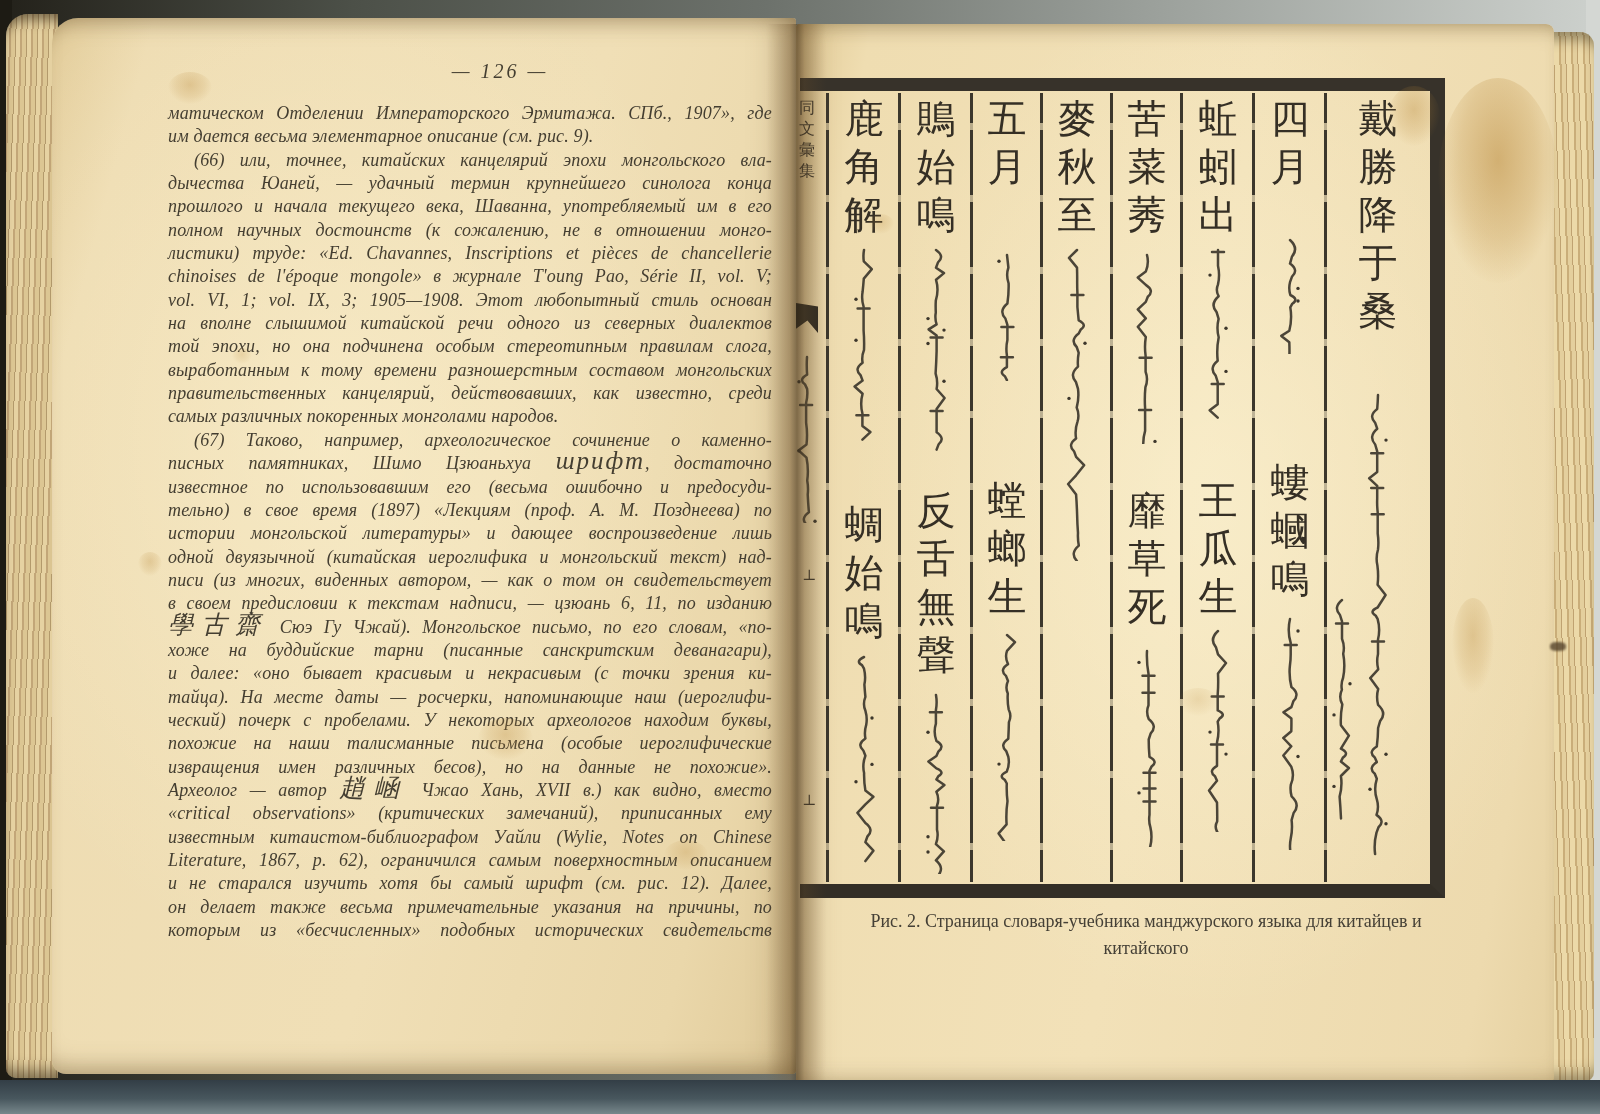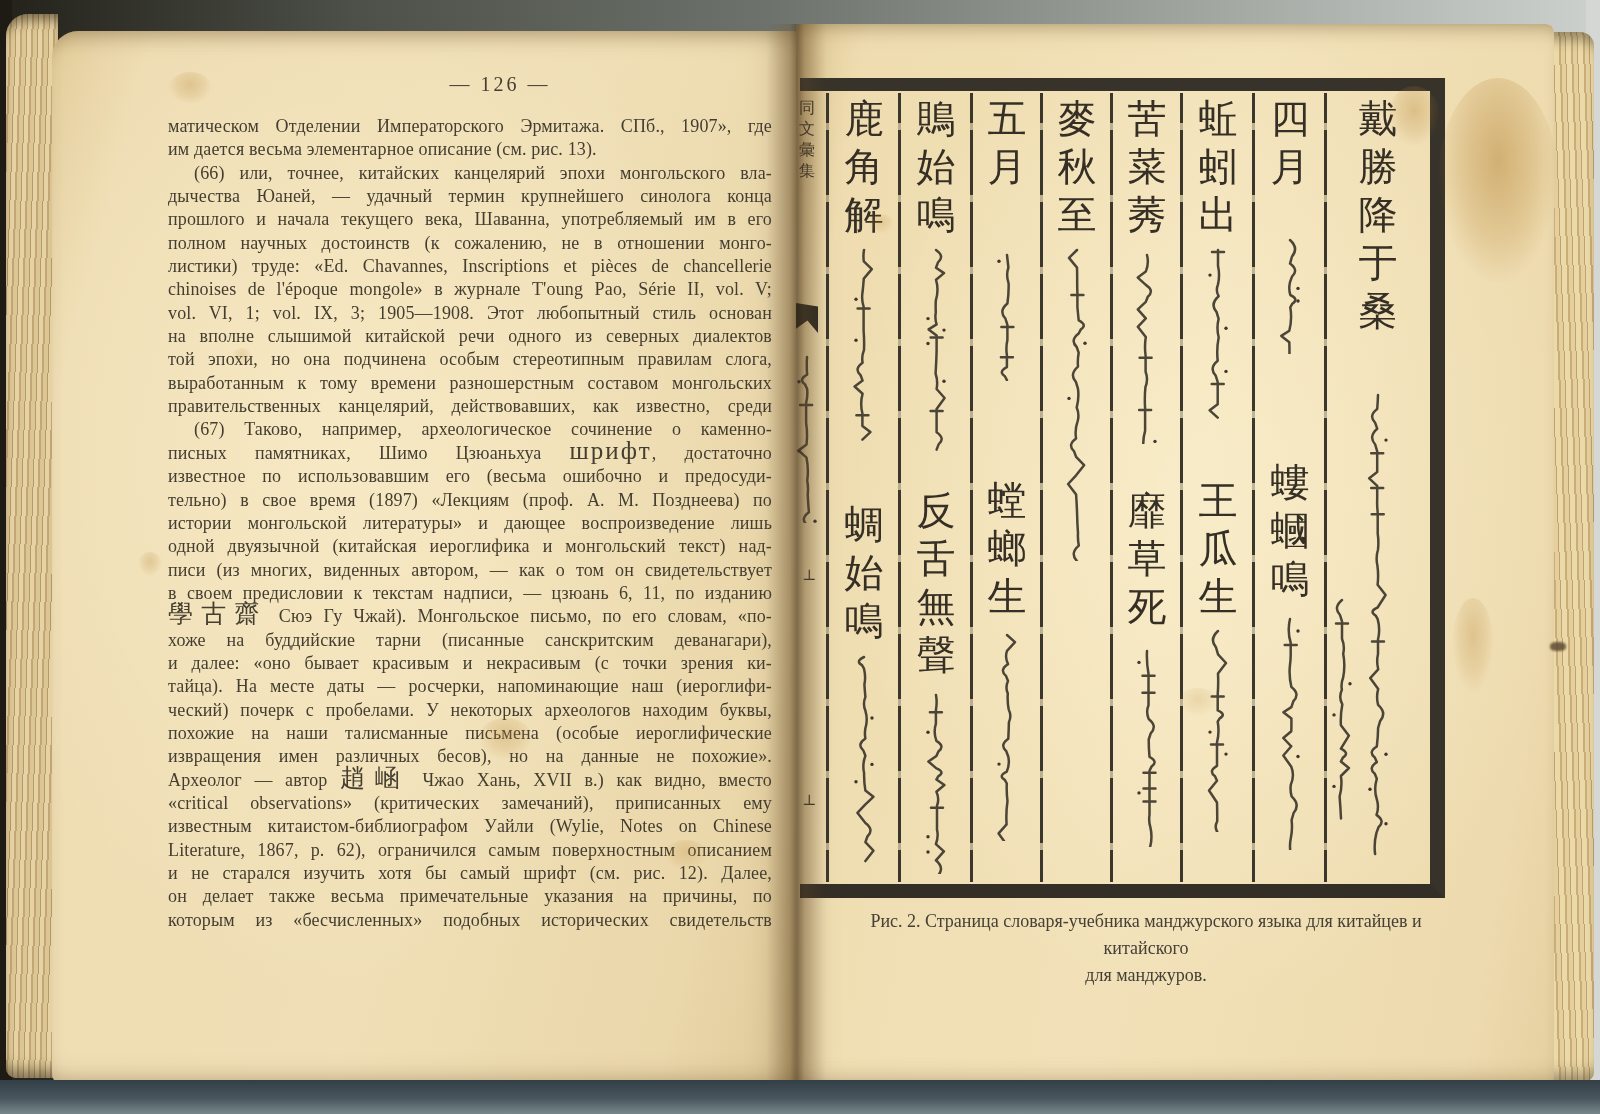--- a/index.html
+++ b/index.html
@@ -13,26 +13,26 @@
      background:linear-gradient(180deg,#333e46 0%,#48575e 55%,#77878b 100%);}
   #bg-right-gray{right:0;top:0;width:14px;height:100%;background:#d4d7d3;}
   
   #left-stack{left:6px;top:14px;width:52px;height:1064px;border-radius:22px 0 0 10px;
      background:repeating-linear-gradient(92deg,#e6d2a2 0 4px,#c2a678 4px 6px,#dcc693 6px 10px,#b39a6c 10px 11px);
      box-shadow:inset 0 14px 12px -8px rgba(40,30,15,.55), inset 0 -16px 14px -8px rgba(40,30,15,.5);}
   #right-stack{left:1542px;top:32px;width:52px;height:1050px;border-radius:0 14px 10px 0;
      background:repeating-linear-gradient(88deg,#ecd9a8 0 5px,#c9ad79 5px 7px,#e4cf9d 7px 11px,#bfa271 11px 12px);
      box-shadow:inset 0 16px 12px -8px rgba(60,50,30,.45), inset 0 -16px 14px -8px rgba(60,50,30,.45);}
   
-  #left-page{left:52px;top:31px;width:744px;height:1056px;
+  #left-page{left:52px;top:18px;width:744px;height:1056px;
      border-radius:26px 3px 3px 14px;
      background:
        radial-gradient(ellipse at 38% 40%, rgba(255,246,214,.45), rgba(0,0,0,0) 60%),
        linear-gradient(105deg,#e3cd9b 0%,#eedcb2 10%,#f0dfb6 55%,#ead7aa 86%,#dfc998 100%);
-     box-shadow:inset -30px 0 34px -20px rgba(90,66,34,.5), inset 0 20px 22px -18px rgba(120,95,55,.55), inset 0 -22px 24px -18px rgba(120,95,55,.5);}
+     box-shadow:inset -30px 0 34px -20px rgba(90,66,34,.5), inset 0 20px 22px -18px rgba(120,95,55,.55), inset 0 -22px 24px -18px rgba(120,95,55,.5);font-style:italic;}
   #right-page{left:796px;top:24px;width:758px;height:1062px;
      border-radius:3px 8px 8px 3px;
      background:
        radial-gradient(ellipse at 55% 45%, rgba(255,248,218,.5), rgba(0,0,0,0) 62%),
        linear-gradient(100deg,#e2cb97 0%,#efddb1 8%,#f2e1b8 50%,#eddaae 90%,#e5d0a0 100%);
      box-shadow:inset 28px 0 30px -18px rgba(95,68,32,.55), inset 0 18px 20px -16px rgba(120,95,55,.5), inset 0 -20px 22px -16px rgba(120,95,55,.45);}
   #gutter{left:766px;top:24px;width:60px;height:1062px;
      background:linear-gradient(90deg,rgba(0,0,0,0) 0%,rgba(110,80,40,.28) 40%,rgba(60,42,18,.42) 52%,rgba(110,80,40,.25) 64%,rgba(0,0,0,0) 100%);}
   
   #page-number{left:168px;top:42px;width:560px;text-align:center;
@@ -73,32 +73,33 @@
 <div id="scene">
   <div class="abs" id="bg-left-dark"></div>
   <div class="abs" id="bg-right-gray"></div>
   <div class="abs" id="left-stack"></div>
   <div class="abs" id="right-stack"></div>
 
   <div class="abs" id="left-page">
     <div class="abs" id="page-number">— 126 —</div>
     <div class="abs" id="textblock">
         <div class="line">матическом Отделении Императорского Эрмитажа. СПб., 1907», где</div>
-        <div class="line lastleft">им дается весьма элементарное описание (см. рис. 13).</div>
+        <div class="line lastleft">им дается весьма элементарное описание (см. рис. 9).</div>
         <div class="line indent">(66) или, точнее, китайских канцелярий эпохи монгольского вла-</div>
         <div class="line">дычества Юаней, — удачный термин крупнейшего синолога конца</div>
         <div class="line">прошлого и начала текущего века, Шаванна, употребляемый им в его</div>
         <div class="line">полном научных достоинств (к сожалению, не в отношении монго-</div>
         <div class="line">листики) труде: «Ed. Chavannes, Inscriptions et pièces de chancellerie</div>
         <div class="line">chinoises de l'époque mongole» в журнале T'oung Pao, Série II, vol. V;</div>
         <div class="line">vol. VI, 1; vol. IX, 3; 1905—1908. Этот любопытный стиль основан</div>
         <div class="line">на вполне слышимой китайской речи одного из северных диалектов</div>
         <div class="line">той эпохи, но она подчинена особым стереотипным правилам слога,</div>
         <div class="line">выработанным к тому времени разношерстным составом монгольских</div>
         <div class="line">правительственных канцелярий, действовавших, как известно, среди</div>
+        <div class="line lastleft">самых различных покоренных монголами народов.</div>
         <div class="line indent">(67) Таково, например, археологическое сочинение о каменно-</div>
         <div class="line">писных памятниках, Шимо Цзюаньхуа <span class="cjk">шрифт</span>, достаточно</div>
         <div class="line">известное по использовавшим его (весьма ошибочно и предосуди-</div>
         <div class="line">тельно) в свое время (1897) «Лекциям (проф. А. М. Позднеева) по</div>
         <div class="line">истории монгольской литературы» и дающее воспроизведение лишь</div>
         <div class="line">одной двуязычной (китайская иероглифика и монгольский текст) над-</div>
         <div class="line">писи (из многих, виденных автором, — как о том он свидетельствует</div>
         <div class="line">в своем предисловии к текстам надписи, — цзюань 6, 11, по изданию</div>
         <div class="line"><span class="cjk">學古齋</span> Сюэ Гу Чжай). Монгольское письмо, по его словам, «по-</div>
         <div class="line">хоже на буддийские тарни (писанные санскритским деванагари),</div>
@@ -305,21 +306,20 @@
           <svg class="manchu" width="30" height="230" viewBox="0 0 30 230" xmlns="http://www.w3.org/2000/svg" style="left: 1px; top: 505px;">
             <path d="M15 4 q-9 7.5 -2 15.0 l2 6.4 m-6 2 l12 0 m-6 -2 l0 17.3 q3.0 7.5 1.2 15.0 q2.3 12.0 -0.1 24.0 q-2.4 6.0 -1.2 12.0 q-3.5 7.3 0.4 14.7 q-2.0 10.4 -1.4 20.8 l8 10.5 l-8 12.9 q9 4.5 2 9.0 l-2 3.9 l8 6.5 l-8 8.0 q1.6 10.3 -1.3 20.6 q0.9 11.0 1.4 21.9" stroke="#3d372c" stroke-width="2.5" fill="none" stroke-linecap="round" stroke-linejoin="round" opacity="0.92"></path>
             <circle cx="23" cy="87.8" r="1.7" fill="#3d372c"></circle>
             <circle cx="7" cy="118.9" r="1.7" fill="#3d372c"></circle>
             <circle cx="7" cy="190.4" r="1.7" fill="#3d372c"></circle>
           </svg>
         </div>
       </div>
     <div class="abs" id="caption">
       <div class="capline">Рис. 2. Страница словаря-учебника манджурского языка для китайцев и китайского</div>
-      <div class="capline">для манджуров.</div>
     </div>
   </div>
 
   <div class="abs" id="gutter"></div>
   <div class="abs" id="smudge"></div>
 <div class="stain" style="left: 1438px; top: 78px; width: 120px; height: 205px; background: radial-gradient(at 50% 40%, rgba(182, 132, 52, 0.5), rgba(182, 132, 52, 0.23) 45%, rgba(0, 0, 0, 0) 72%);"></div>
     <div class="stain" style="left: 1388px; top: 86px; width: 52px; height: 60px; background: radial-gradient(at 50% 40%, rgba(182, 132, 52, 0.35), rgba(182, 132, 52, 0.16) 45%, rgba(0, 0, 0, 0) 72%);"></div>
     <div class="stain" style="left: 1452px; top: 598px; width: 42px; height: 95px; background: radial-gradient(at 50% 40%, rgba(182, 132, 52, 0.3), rgba(182, 132, 52, 0.14) 45%, rgba(0, 0, 0, 0) 72%);"></div>
     <div class="stain" style="left: 478px; top: 718px; width: 55px; height: 42px; background: radial-gradient(at 50% 40%, rgba(182, 132, 52, 0.3), rgba(182, 132, 52, 0.14) 45%, rgba(0, 0, 0, 0) 72%);"></div>
     <div class="stain" style="left: 168px; top: 72px; width: 44px; height: 32px; background: radial-gradient(at 50% 40%, rgba(182, 132, 52, 0.3), rgba(182, 132, 52, 0.14) 45%, rgba(0, 0, 0, 0) 72%);"></div>

